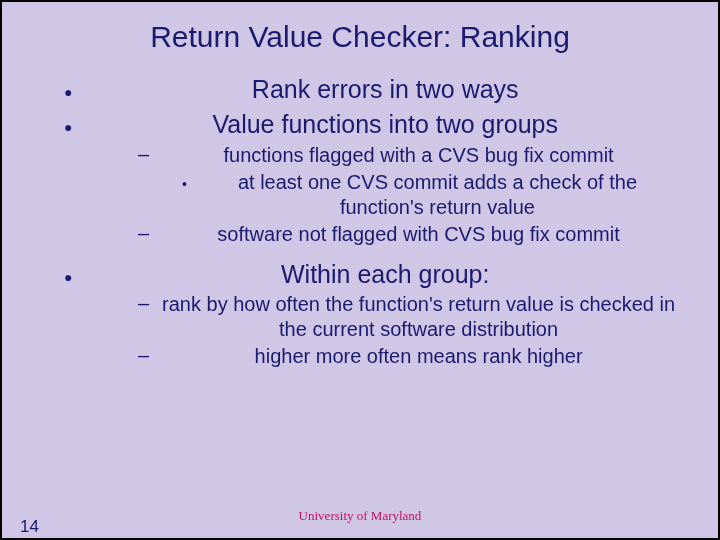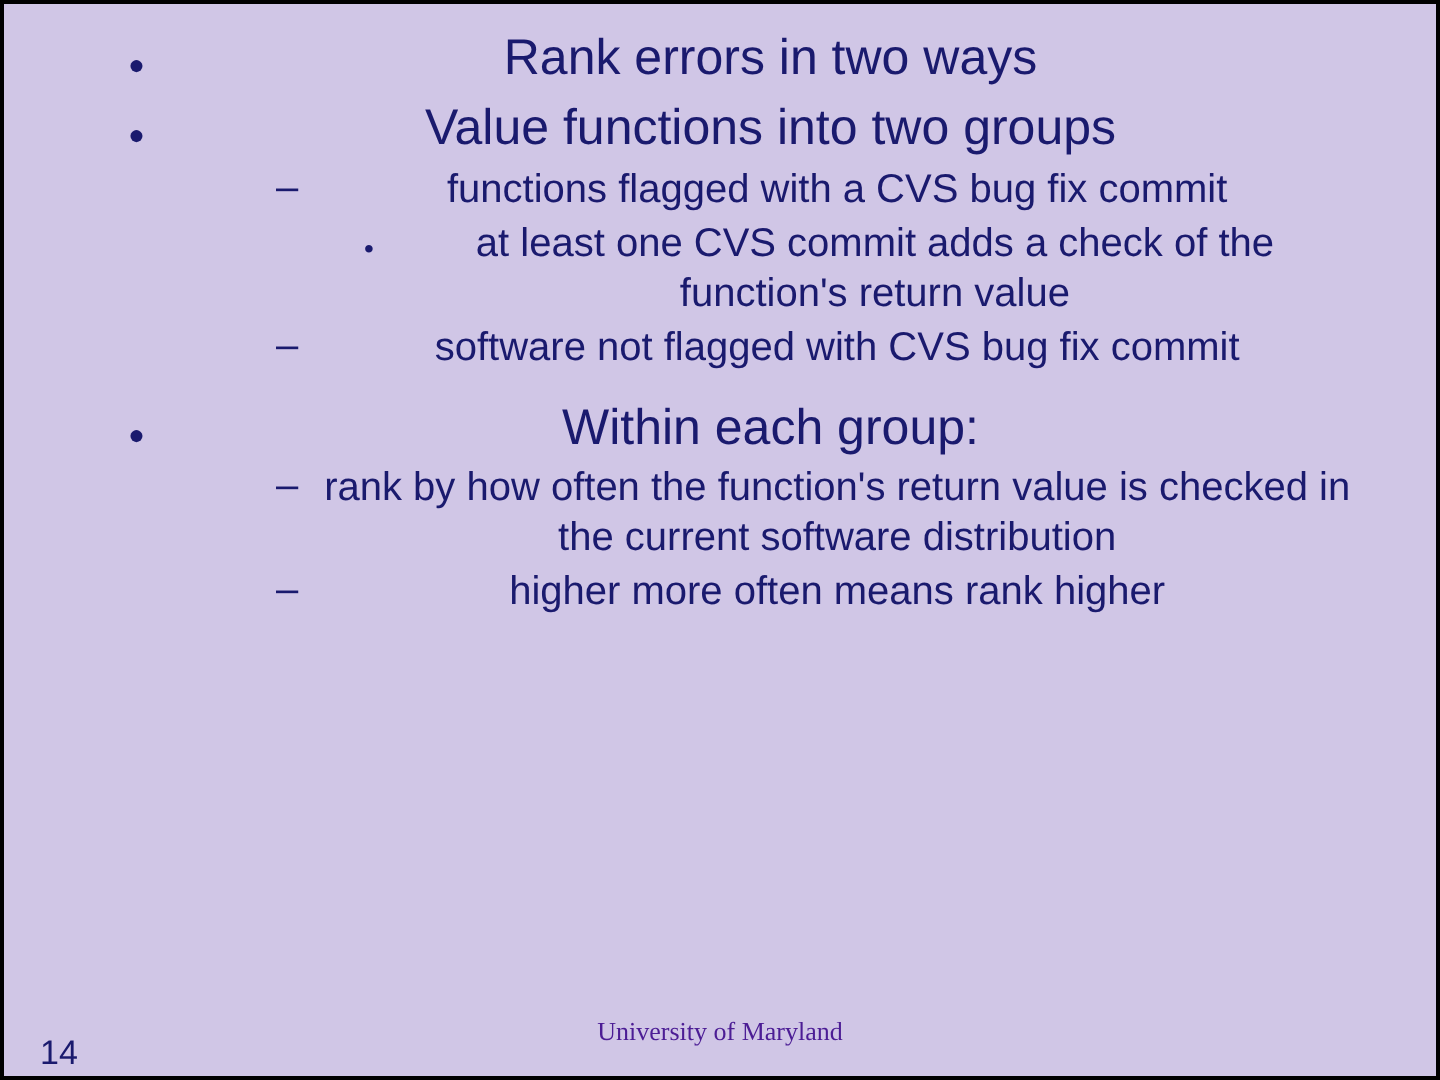--- a/index.html
+++ b/index.html
@@ -68,41 +68,42 @@
     font-family: Arial, sans-serif;
     color: #1a1a6e;
   }
   .footer-center {
     position: absolute;
     left: 0; right: 0;
     bottom: 14px;
     text-align: center;
     font-size: 13px;
     font-family: "Times New Roman", serif;
-    color: #4c1d95;
+    color: #be185d;
   }
   .logo {
     position: absolute;
     right: 22px;
     bottom: 12px;
     font-family: Georgia, "Times New Roman", serif;
     font-weight: bold;
     font-style: italic;
     font-size: 20px;
     line-height: 1;
   }
   .logo .d { color: #c02020; font-size: 26px; }
   .logo .yn { color: #1a1a6e; font-size: 18px; position: relative; top: -2px; }
   .logo .inst { color: #c02020; font-size: 18px; position: relative; top: 3px; margin-left: 30px;}
 </style>
 </head>
 <body>
 
 <div class="slide">
 
+  <div class="title">Return Value Checker: Ranking</div>
 
   <div class="content">
 
     <div class="l1">
       <span class="bullet">●</span>
       <span class="text">Rank errors in two ways</span>
     </div>
 
     <div class="l1">
       <span class="bullet">●</span>

